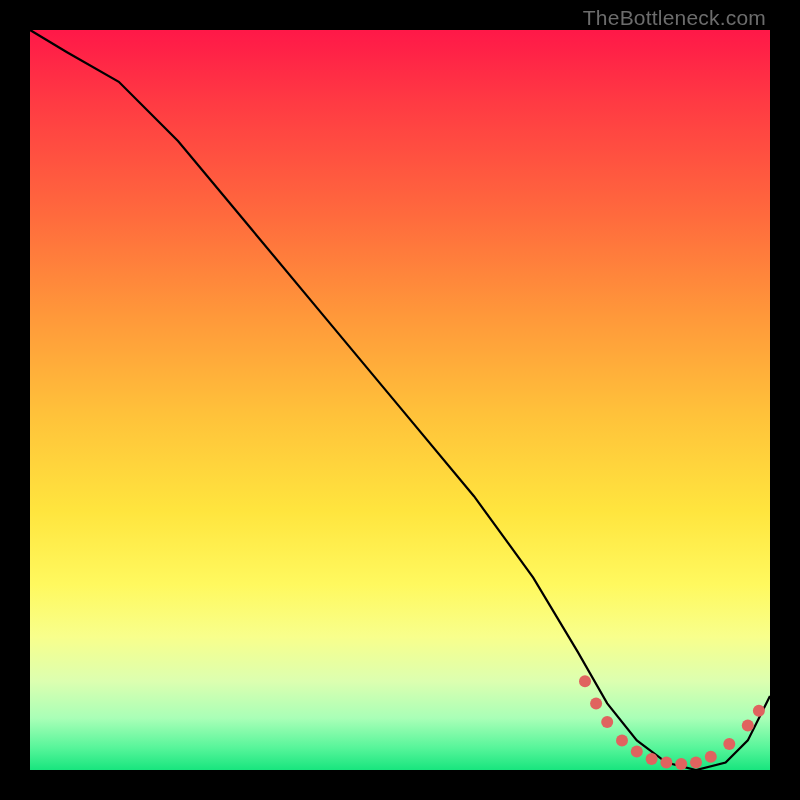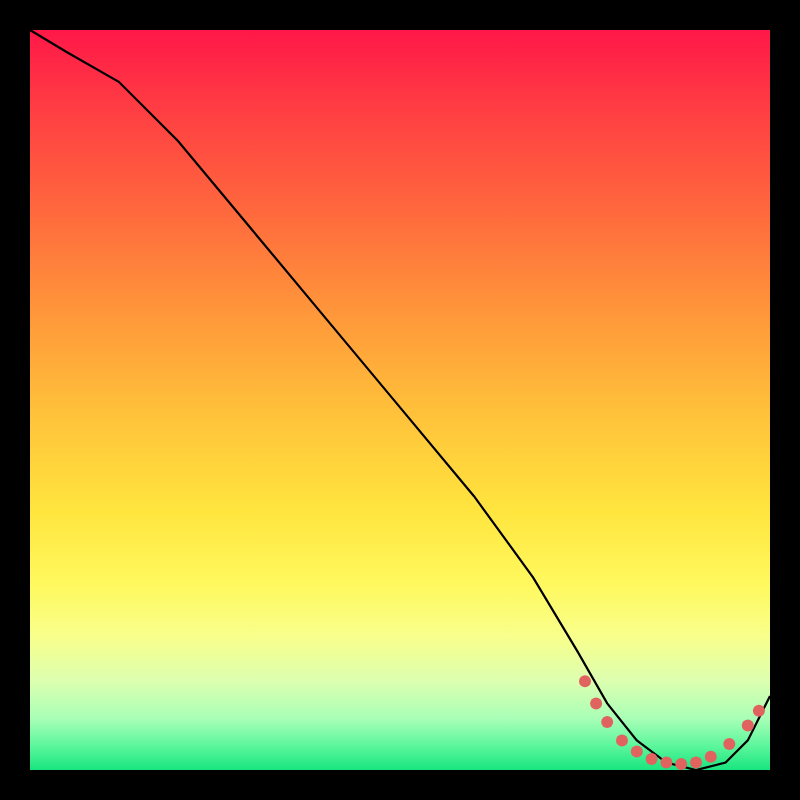--- a/index.html
+++ b/index.html
@@ -64,20 +64,21 @@
   .marker {
     fill: #e0635f;
     stroke: none;
   }
 </style>
 </head>
 <body>
 
 <div class="frame">
 
+  <div class="watermark">TheBottleneck.com</div>
 
   <div class="plot-area">
     <svg class="curve" viewBox="0 0 740 740">
       <path id="curve-path" d="M0.0 0.0 L37.0 22.2 L88.8 51.8 L148.0 111.0 L222.0 199.8 L296.0 288.6 L370.0 377.4 L444.0 466.2 L503.2 547.6 L547.6 621.6 L577.2 673.4 L606.8 710.4 L636.4 732.6 L666.0 740.0 L695.6 732.6 L717.8 710.4 L740.0 666.0"></path>
       <g id="marker-group">
           <circle cx="555.0" cy="651.2" r="6" class="marker"></circle>
           <circle cx="566.1" cy="673.4" r="6" class="marker"></circle>
           <circle cx="577.2" cy="691.9" r="6" class="marker"></circle>
           <circle cx="592.0" cy="710.4" r="6" class="marker"></circle>
           <circle cx="606.8" cy="721.5" r="6" class="marker"></circle>

